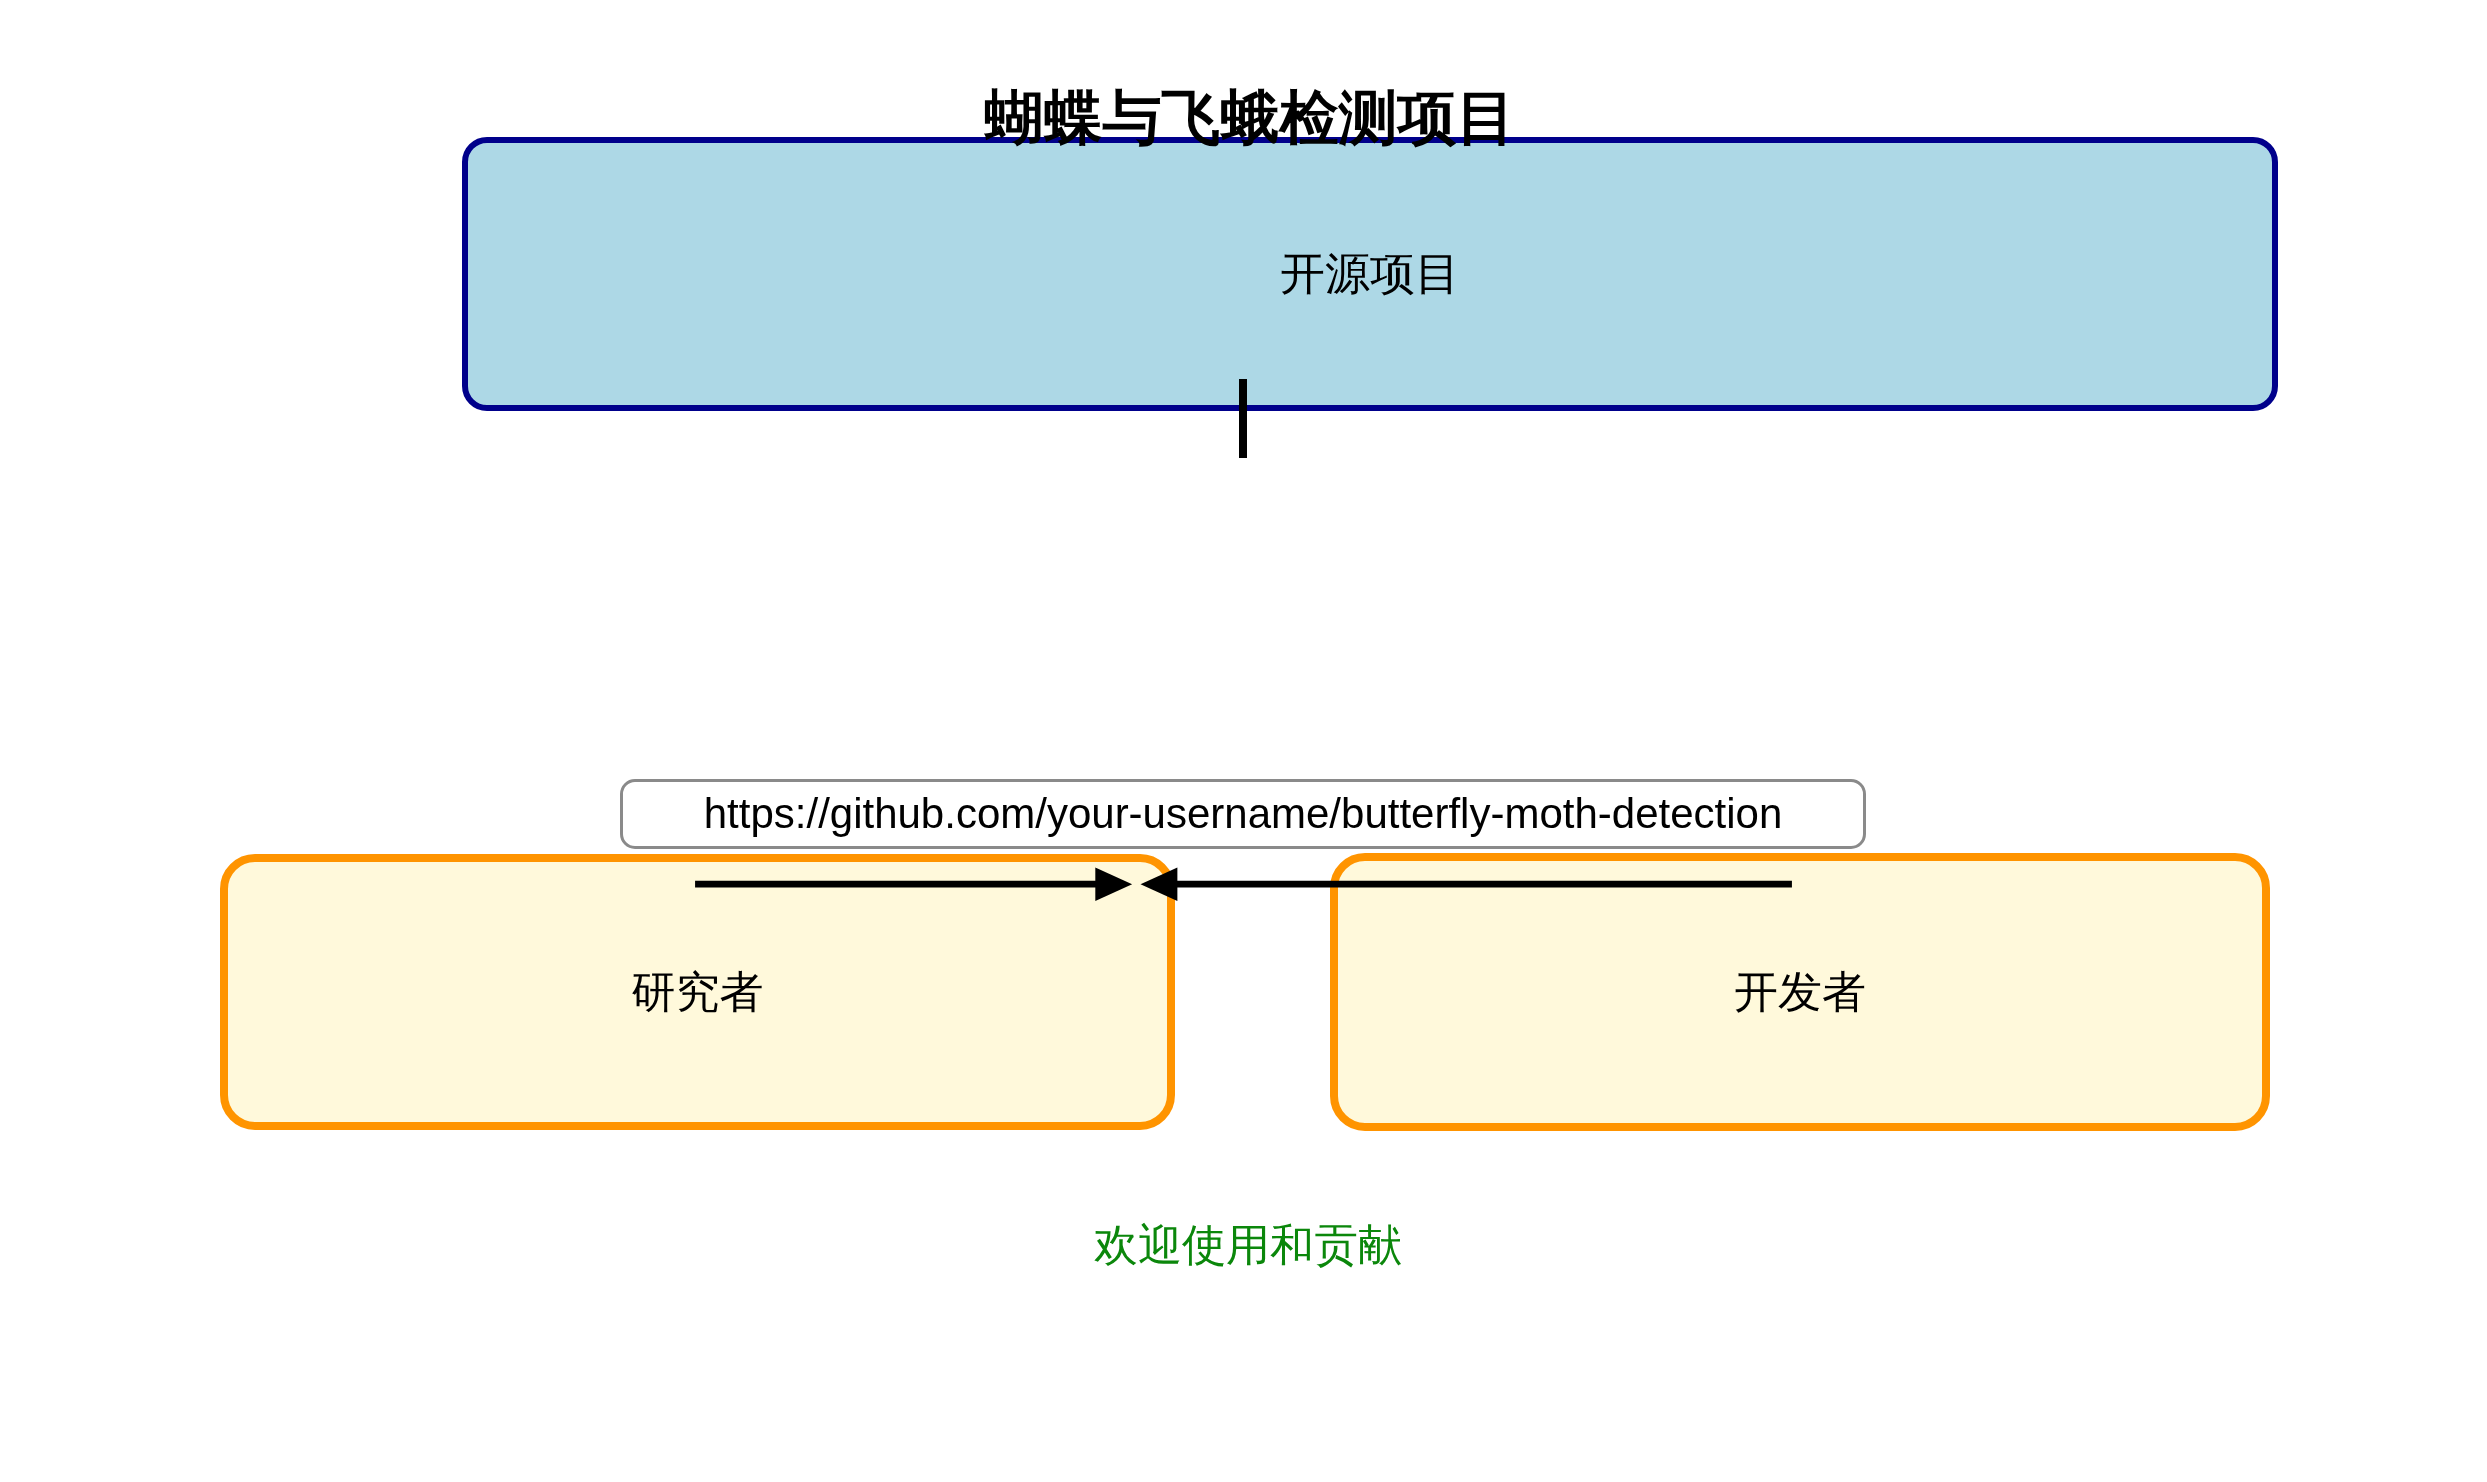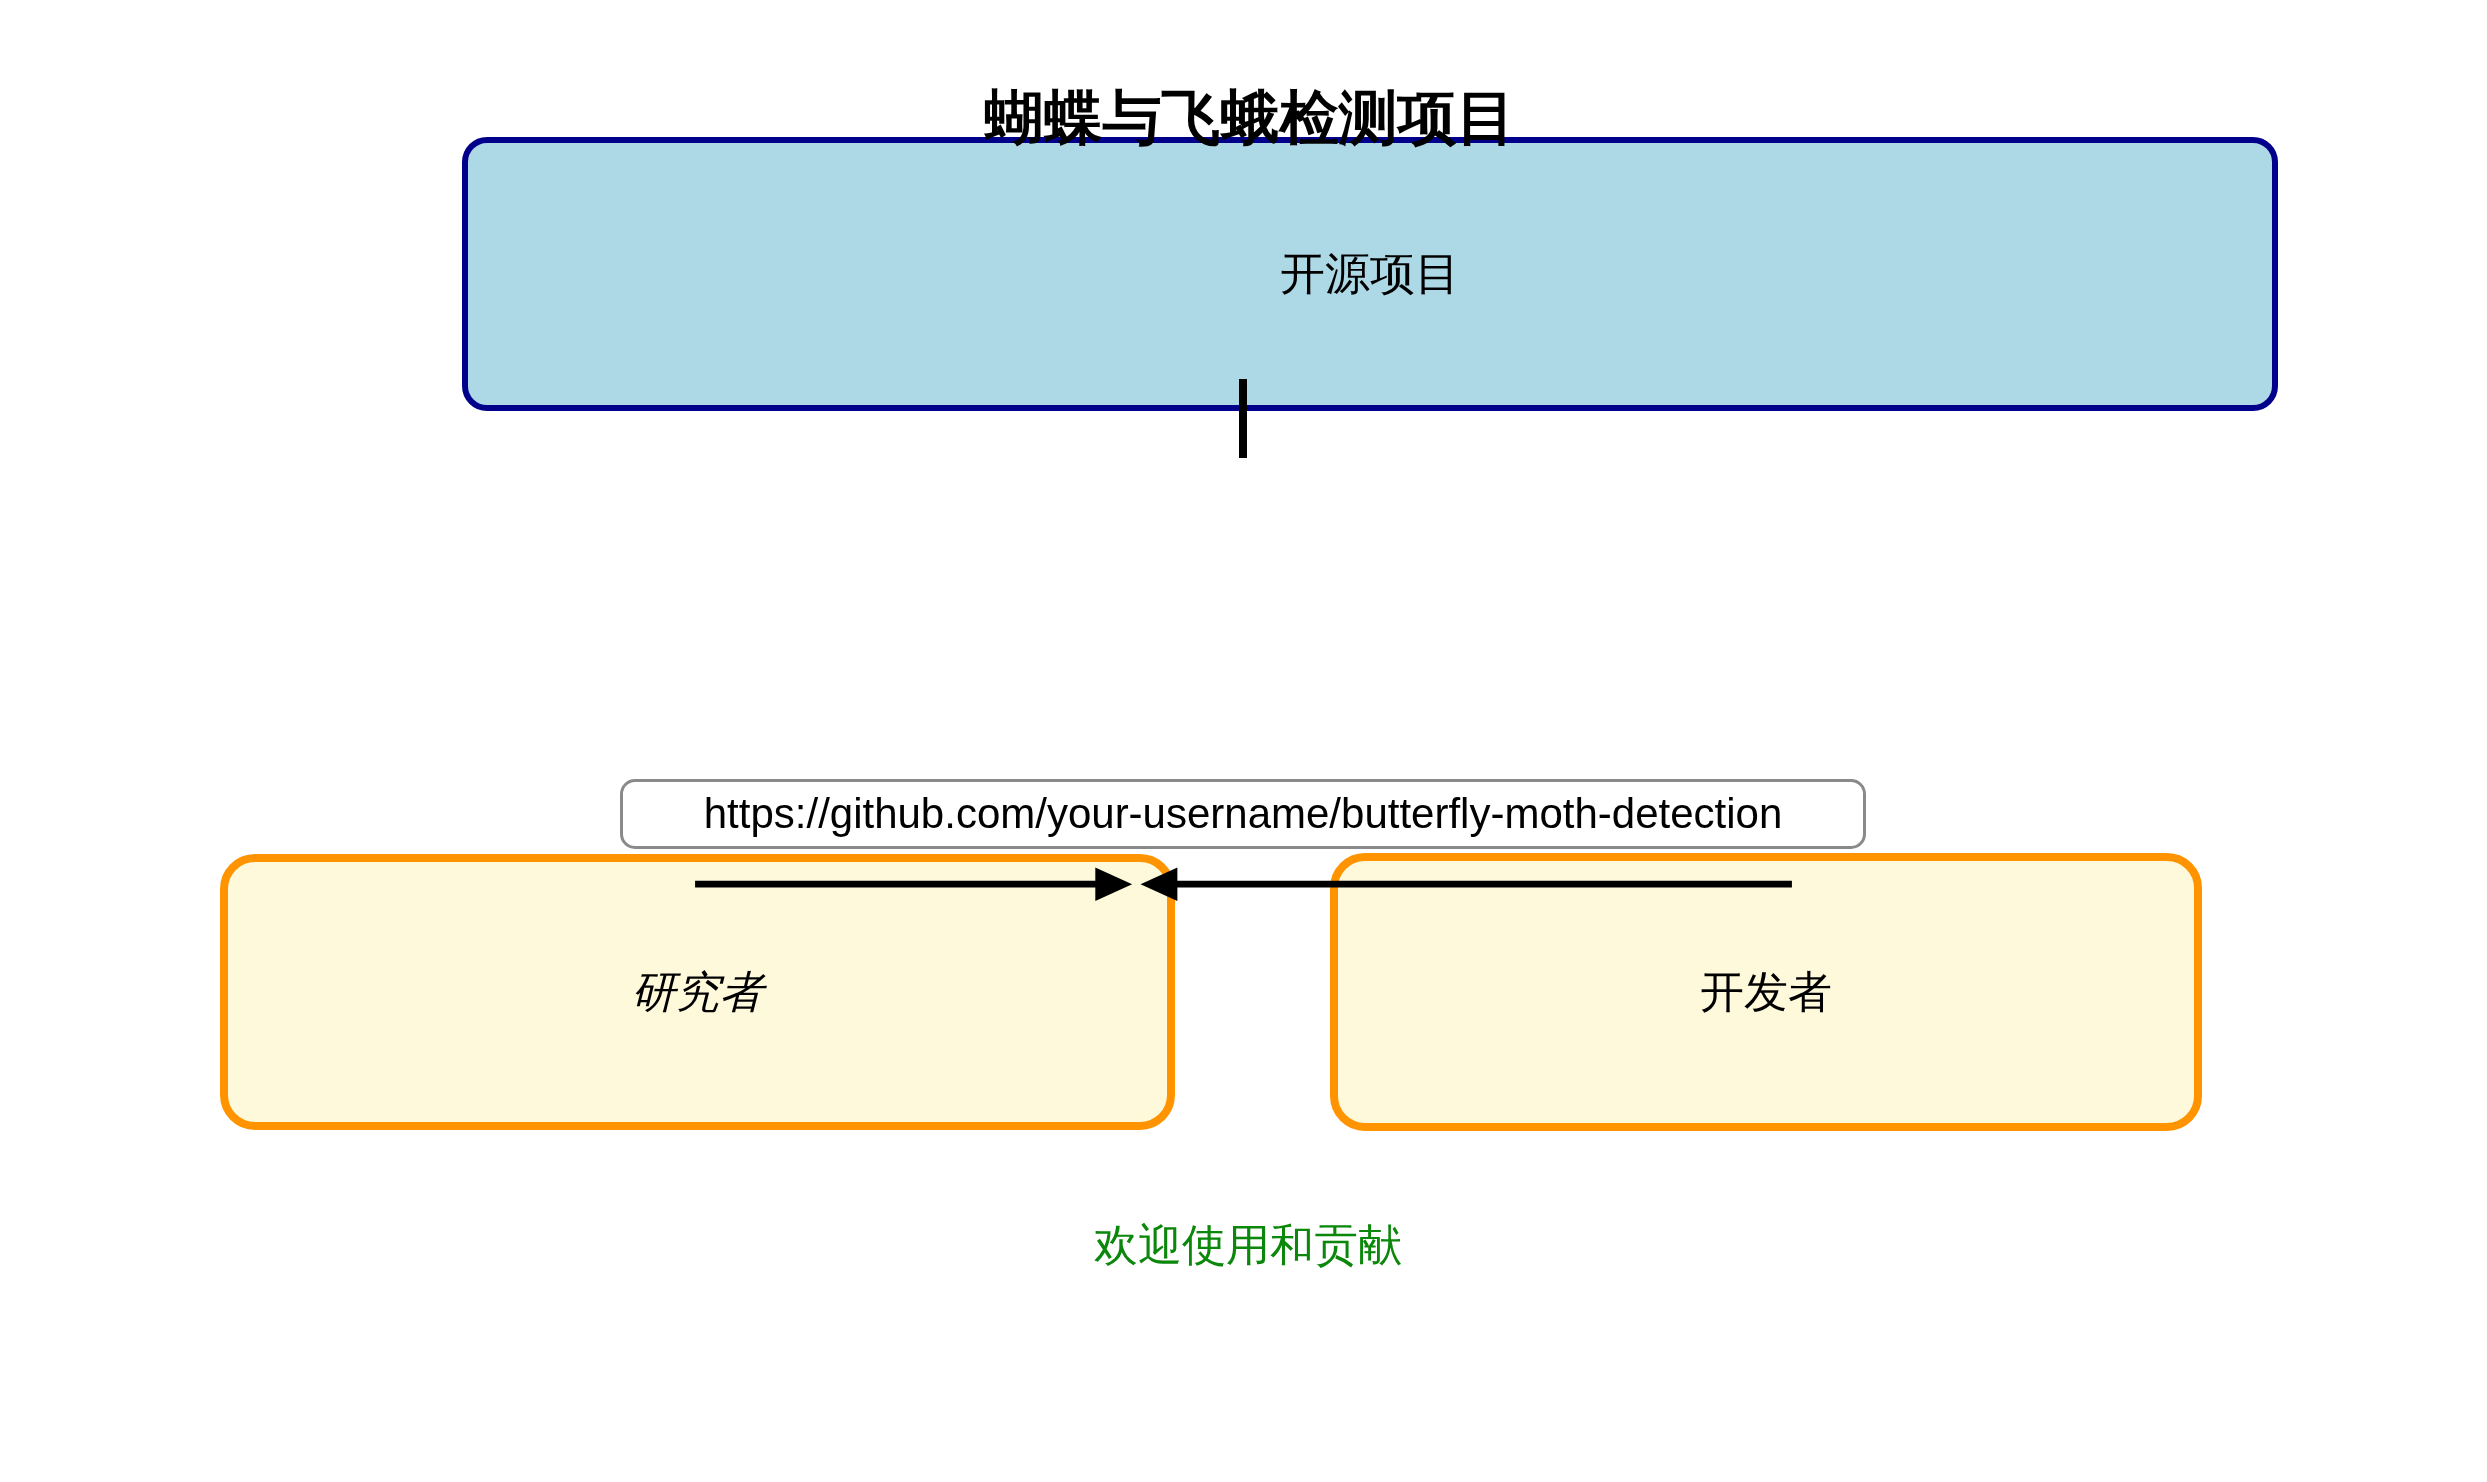--- a/index.html
+++ b/index.html
@@ -72,25 +72,24 @@
     z-index: 1;
   }
   .researcher-node {
     left: 220px; top: 854px;
     width: 955px; height: 276px;
     background: var(--yellow-fill);
     border: 8.4px solid var(--orange-border);
     border-radius: 35px;
     font-size: 44px;
     z-index: 1;
-    font-style: italic;
   }
   .developer-node {
     left: 1330px; top: 853px;
-    width: 872px; height: 278px;
+    width: 940px; height: 278px;
     background: var(--yellow-fill);
     border: 8.4px solid var(--orange-border);
     border-radius: 35px;
     font-size: 44px;
     z-index: 1;
   }
   .arrows-overlay {
     position: absolute;
     left: 0; top: 0;
     width: 2487px; height: 1482px;

